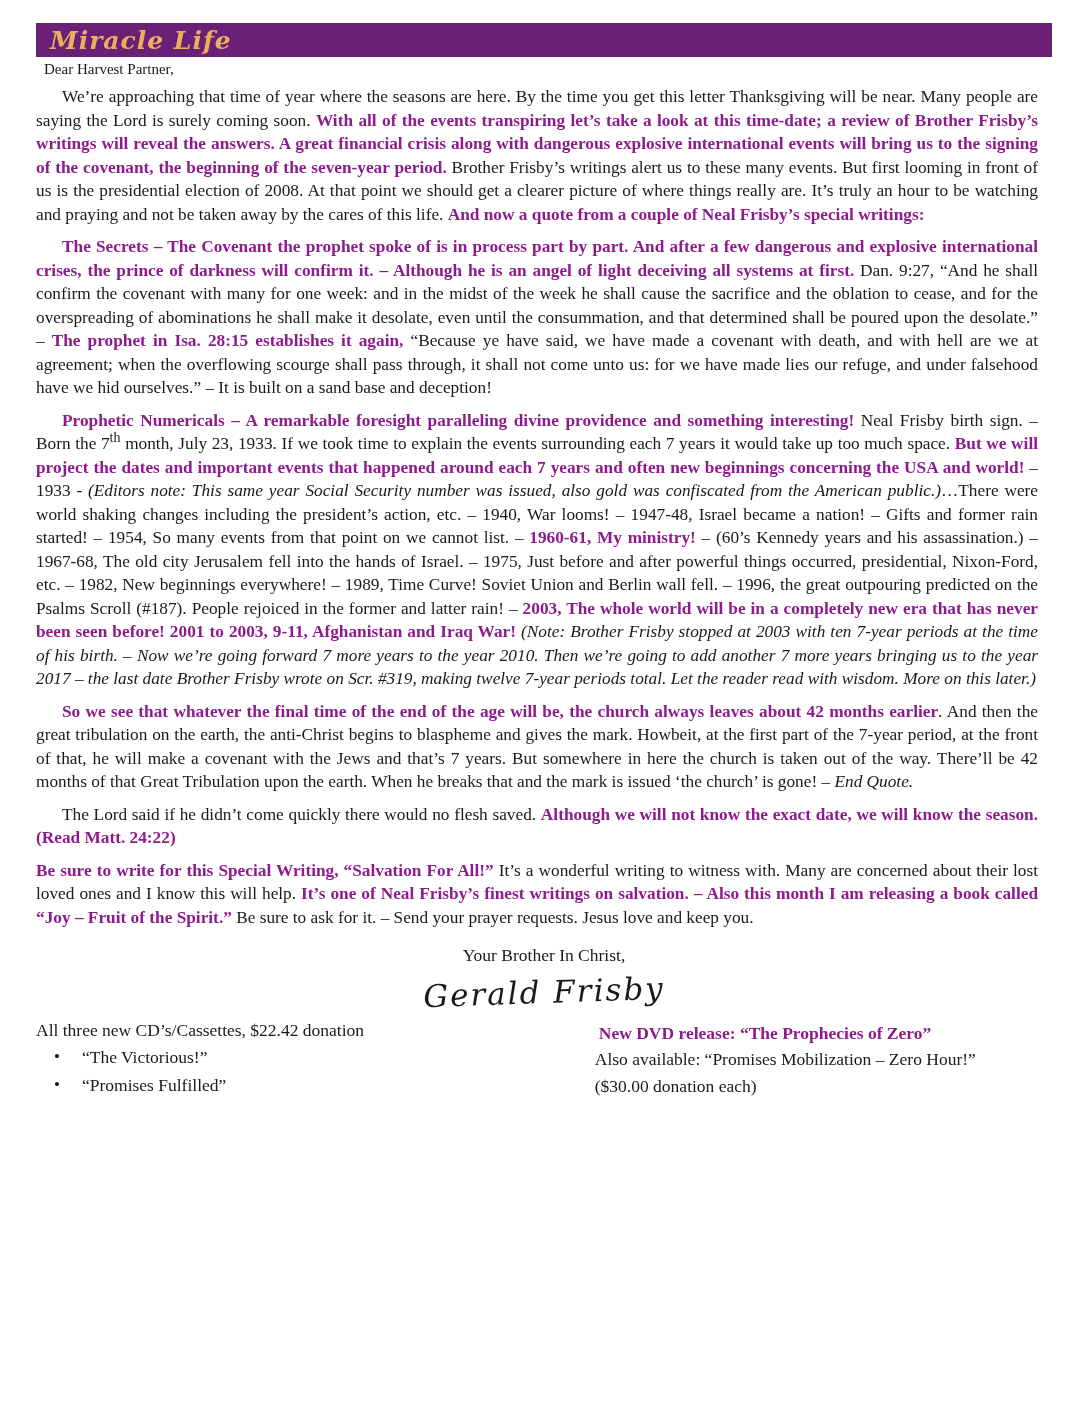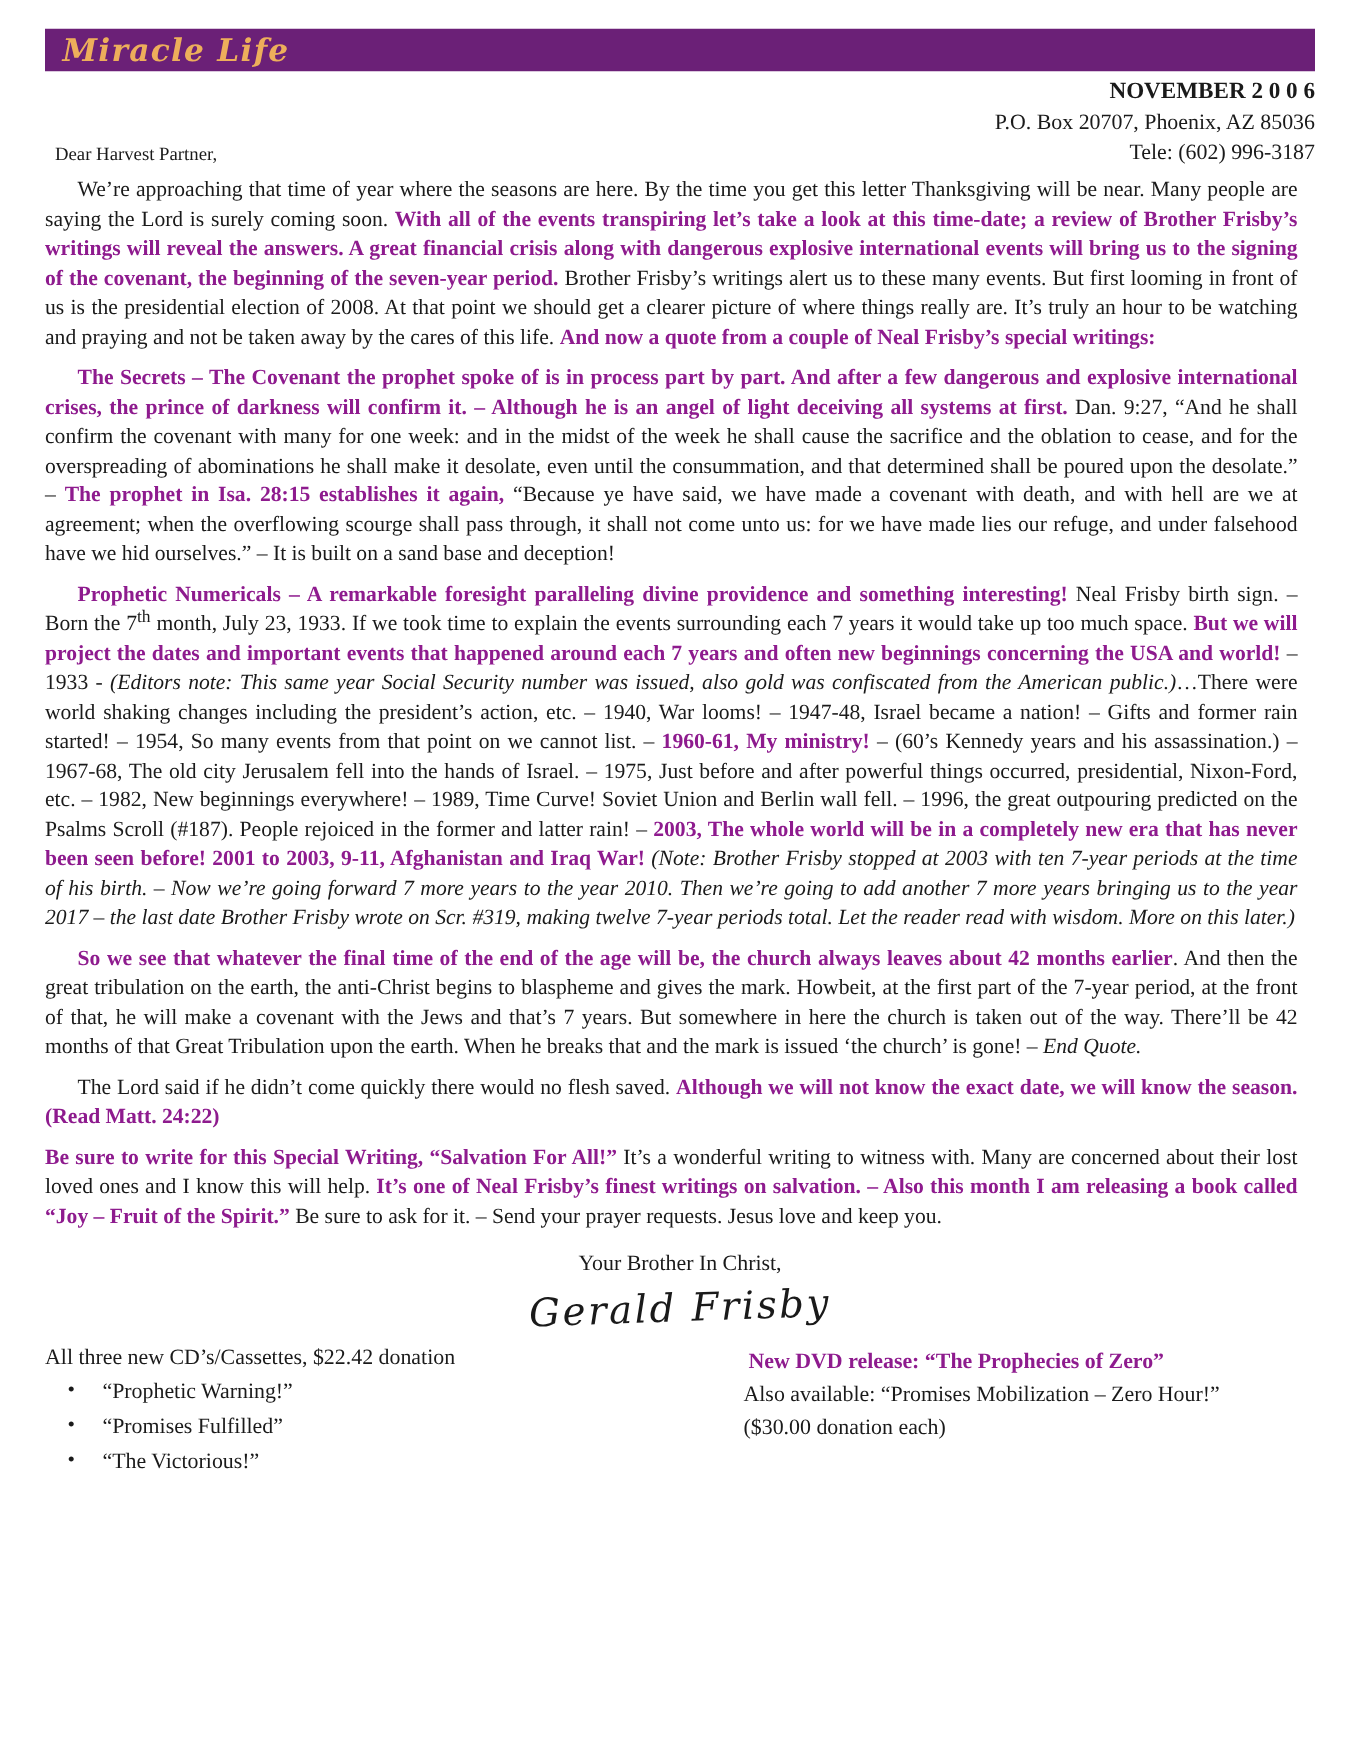--- a/index.html
+++ b/index.html
@@ -95,46 +95,40 @@
 <body>
 
 <div class="page">
 
   <div class="banner">
     <span class="logo">Miracle Life</span>
   </div>
 
   <div class="header-row">
     <div class="salutation">Dear Harvest Partner,</div>
-    <div class="header-right">
-      <div class="header-date">NOVEMBER 2 0 0 6</div>
-      <div>P.O. Box 20707, Phoenix, AZ 85036</div>
-      <div>Tele: (602) 996-3187</div>
-    </div>
   </div>
 
   <div class="letter-body">
       <p class="para indent"><span class="run-n">We’re approaching that time of year where the seasons are here. By the time you get this letter Thanksgiving will be near. Many people are saying the Lord is surely coming soon. </span><span class="run-b">With all of the events transpiring let’s take a look at this time-date; a review of Brother Frisby’s writings will reveal the answers. A great financial crisis along with dangerous explosive international events will bring us to the signing of the covenant, the beginning of the seven-year period. </span><span class="run-n">Brother Frisby’s writings alert us to these many events. But first looming in front of us is the presidential election of 2008. At that point we should get a clearer picture of where things really are. It’s truly an hour to be watching and praying and not be taken away by the cares of this life. </span><span class="run-b">And now a quote from a couple of Neal Frisby’s special writings:</span></p>
       <p class="para indent"><span class="run-b">The Secrets – The Covenant the prophet spoke of is in process part by part. And after a few dangerous and explosive international crises, the prince of darkness will confirm it. – Although he is an angel of light deceiving all systems at first. </span><span class="run-n">Dan. 9:27, “And he shall confirm the covenant with many for one week: and in the midst of the week he shall cause the sacrifice and the oblation to cease, and for the overspreading of abominations he shall make it desolate, even until the consummation, and that determined shall be poured upon the desolate.” – </span><span class="run-b">The prophet in Isa. 28:15 establishes it again, </span><span class="run-n">“Because ye have said, we have made a covenant with death, and with hell are we at agreement; when the overflowing scourge shall pass through, it shall not come unto us: for we have made lies our refuge, and under falsehood have we hid ourselves.” – It is built on a sand base and deception!</span></p>
       <p class="para indent"><span class="run-b">Prophetic Numericals – A remarkable foresight paralleling divine providence and something interesting! </span><span class="run-n">Neal Frisby birth sign. – Born the 7</span><sup class="run-sup">th</sup><span class="run-n"> month, July 23, 1933. If we took time to explain the events surrounding each 7 years it would take up too much space. </span><span class="run-b">But we will project the dates and important events that happened around each 7 years and often new beginnings concerning the USA and world! </span><span class="run-n">– 1933 - </span><span class="run-i">(Editors note: This same year Social Security number was issued, also gold was confiscated from the American public.)</span><span class="run-n">…There were world shaking changes including the president’s action, etc. – 1940, War looms! – 1947-48, Israel became a nation! – Gifts and former rain started! – 1954, So many events from that point on we cannot list. – </span><span class="run-b">1960-61, My ministry! </span><span class="run-n">– (60’s Kennedy years and his assassination.) – 1967-68, The old city Jerusalem fell into the hands of Israel. – 1975, Just before and after powerful things occurred, presidential, Nixon-Ford, etc. – 1982, New beginnings everywhere! – 1989, Time Curve! Soviet Union and Berlin wall fell. – 1996, the great outpouring predicted on the Psalms Scroll (#187). People rejoiced in the former and latter rain! – </span><span class="run-b">2003, The whole world will be in a completely new era that has never been seen before! 2001 to 2003, 9-11, Afghanistan and Iraq War! </span><span class="run-i">(Note: Brother Frisby stopped at 2003 with ten 7-year periods at the time of his birth. – Now we’re going forward 7 more years to the year 2010. Then we’re going to add another 7 more years bringing us to the year 2017 – the last date Brother Frisby wrote on Scr. #319, making twelve 7-year periods total. Let the reader read with wisdom. More on this later.)</span></p>
       <p class="para indent"><span class="run-b">So we see that whatever the final time of the end of the age will be, the church always leaves about 42 months earlier</span><span class="run-n">. And then the great tribulation on the earth, the anti-Christ begins to blaspheme and gives the mark. Howbeit, at the first part of the 7-year period, at the front of that, he will make a covenant with the Jews and that’s 7 years. But somewhere in here the church is taken out of the way. There’ll be 42 months of that Great Tribulation upon the earth. When he breaks that and the mark is issued ‘the church’ is gone! – </span><span class="run-i">End Quote.</span></p>
       <p class="para indent"><span class="run-n">The Lord said if he didn’t come quickly there would no flesh saved. </span><span class="run-b">Although we will not know the exact date, we will know the season. (Read Matt. 24:22)</span></p>
       <p class="para"><span class="run-b">Be sure to write for this Special Writing, “Salvation For All!” </span><span class="run-n">It’s a wonderful writing to witness with. Many are concerned about their lost loved ones and I know this will help. </span><span class="run-b">It’s one of Neal Frisby’s finest writings on salvation. – Also this month I am releasing a book called “Joy – Fruit of the Spirit.” </span><span class="run-n">Be sure to ask for it. – Send your prayer requests. Jesus love and keep you.</span></p>
     </div>
 
   <div class="valediction">Your Brother In Christ,</div>
   <div class="signature">Gerald Frisby</div>
 
   <div class="footer">
     <div class="f-left">
       <p class="f-left-heading">All three new CD’s/Cassettes, $22.42 donation</p>
       <ul class="bullet-list">
-          <li>“Prophetic Warning!”</li>
+          <li>“The Victorious!”</li>
           <li>“Promises Fulfilled”</li>
-          <li>“The Victorious!”</li>
         </ul>
     </div>
     <div class="f-right">
       <div class="dvd-line1">New DVD release: “The Prophecies of Zero”</div>
       <div>Also available: “Promises Mobilization – Zero Hour!”</div>
       <div>($30.00 donation each)</div>
     </div>
   </div>
 
 </div>

